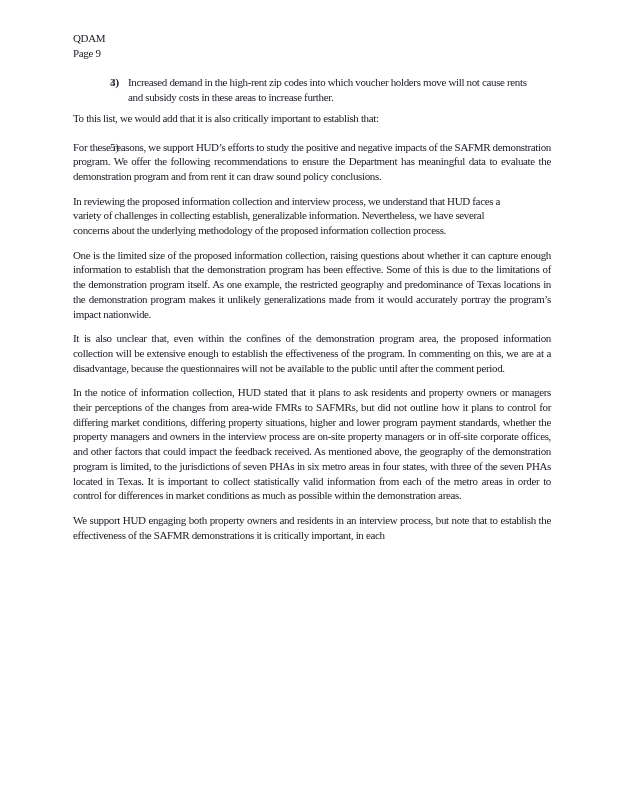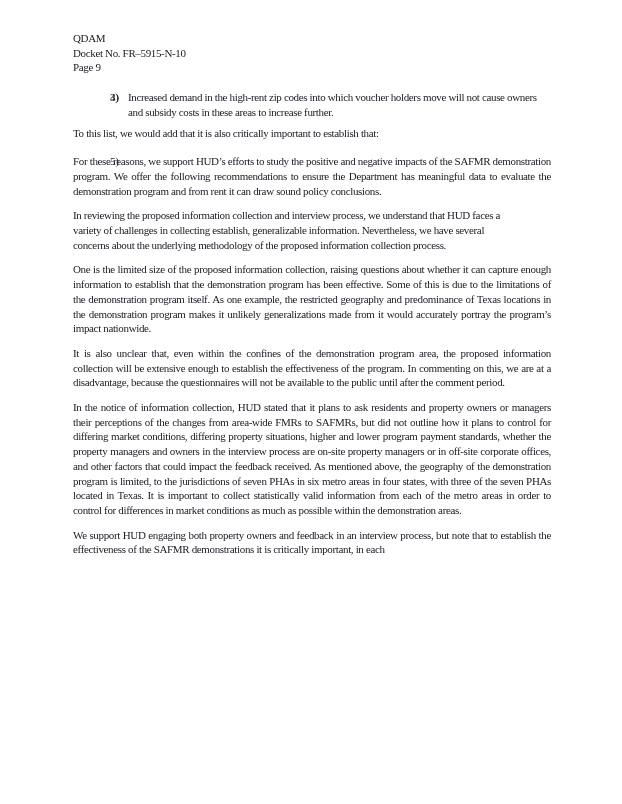--- a/index.html
+++ b/index.html
@@ -51,42 +51,41 @@
     top: 0;
   }
 </style>
 </head>
 <body>
 
 <div class="page">
 
   <div class="header">
     <span class="header-line">QDAM</span>
-    <span class="header-line">Docket No. FR–5915-N-10</span>
     <span class="header-line">Page 9</span>
   </div>
 
   <ol class="list">
     <li class="list-item">
       <span class="list-num">3)</span>
     </li>
     <li class="list-item">
       <span class="list-num">4)</span>
-      <span>Increased demand in the high-rent zip codes into which voucher holders move will not cause owners and subsidy costs in these areas to increase further.</span>
+      <span>Increased demand in the high-rent zip codes into which voucher holders move will not cause rents and subsidy costs in these areas to increase further.</span>
     </li>
   </ol>
 
   <p class="para left" style="margin-bottom:14px;">To this list, we would add that it is also critically important to establish that:</p>
 
   <ol class="list" style="margin-bottom:9px;">
     <li class="list-item" style="padding-right:70px;">
       <span class="list-num">5)</span>
     </li>
   </ol>
 
   <p class="para">For these reasons, we support HUD’s efforts to study the positive and negative impacts of the SAFMR demonstration program. We offer the following recommendations to ensure the Department has meaningful data to evaluate the demonstration program and from rent it can draw sound policy conclusions.</p>
   <p class="para left" style="padding-right:30px;">In reviewing the proposed information collection and interview process, we understand that HUD faces a variety of challenges in collecting establish, generalizable information. Nevertheless, we have several concerns about the underlying methodology of the proposed information collection process.</p>
   <p class="para">One is the limited size of the proposed information collection, raising questions about whether it can capture enough information to establish that the demonstration program has been effective. Some of this is due to the limitations of the demonstration program itself.  As one example, the restricted geography and predominance of Texas locations in the demonstration program makes it unlikely generalizations made from it would accurately portray the program’s impact nationwide.</p>
   <p class="para">It is also unclear that, even within the confines of the demonstration program area, the proposed information collection will be extensive enough to establish the effectiveness of the program.  In commenting on this, we are at a disadvantage, because the questionnaires will not be available to the public until after the comment period.</p>
   <p class="para">In the notice of information collection, HUD stated that it plans to ask residents and property owners or managers their perceptions of the changes from area-wide FMRs to SAFMRs, but did not outline how it plans to control for differing market conditions, differing property situations, higher and lower program payment standards, whether the property managers and owners in the interview process are on-site property managers or in off-site corporate offices, and other factors that could impact the feedback received.  As mentioned above, the geography of the demonstration program is limited, to the jurisdictions of seven PHAs in six metro areas in four states, with three of the seven PHAs located in Texas.  It is important to collect statistically valid information from each of the metro areas in order to control for differences in market conditions as much as possible within the demonstration areas.</p>
-  <p class="para">We support HUD engaging both property owners and feedback in an interview process, but note that to establish the effectiveness of the SAFMR demonstrations it is critically important, in each</p>
+  <p class="para">We support HUD engaging both property owners and residents in an interview process, but note that to establish the effectiveness of the SAFMR demonstrations it is critically important, in each</p>
 
 </div>
 
 </body></html>

